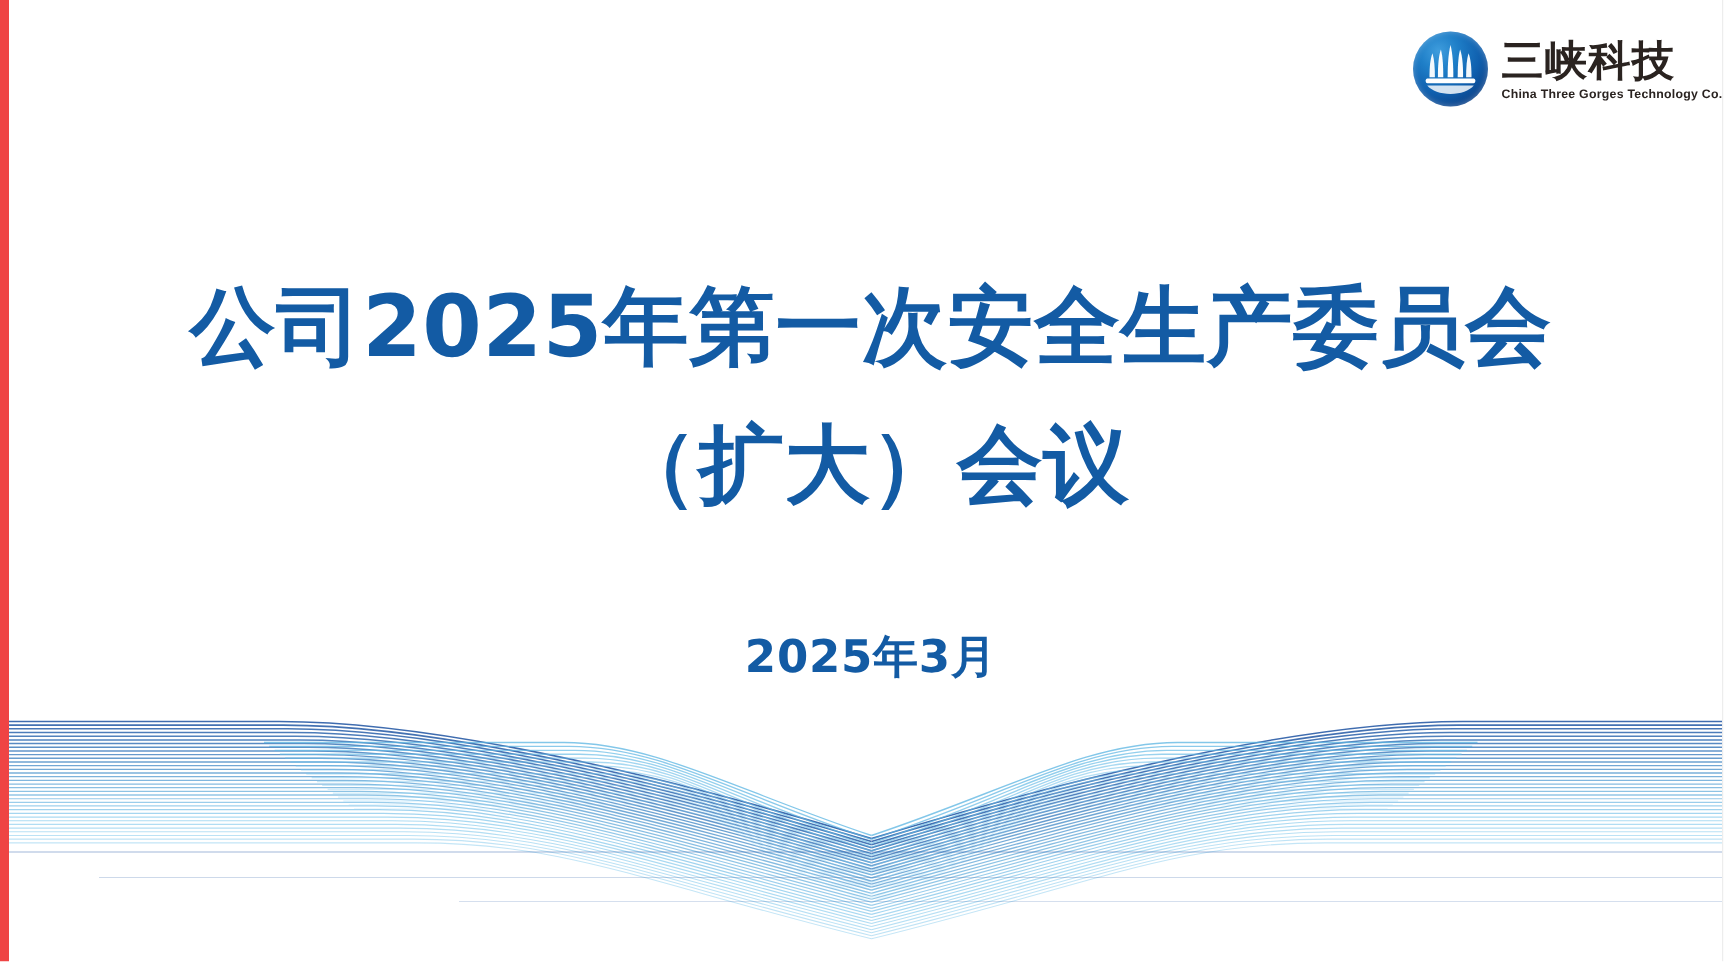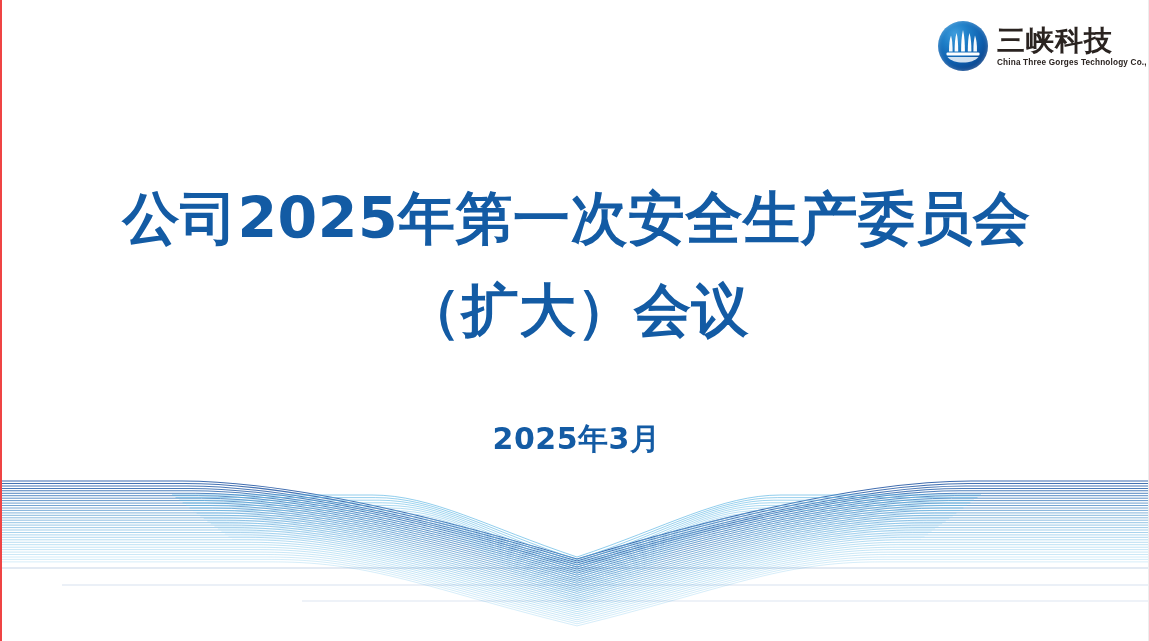--- a/index.html
+++ b/index.html
@@ -7,21 +7,21 @@
     width:1149px;height:641px;
     background:#ffffff;
     font-family:"Liberation Sans","DejaVu Sans",sans-serif;
     overflow:hidden;
   }
   #slide{
     position:relative;
     width:1149px;height:641px;
     background:#ffffff;
     box-sizing:border-box;
-    border-left:2px solid #ef4444;
+    border-left:6px solid #ef4444;
     border-right:1px solid #ededed;
     overflow:hidden;
   }
 
   
   #logo{
     position:absolute;
     top:17px;left:936px;
     width:190px;height:58px;
     display:flex;align-items:center;

